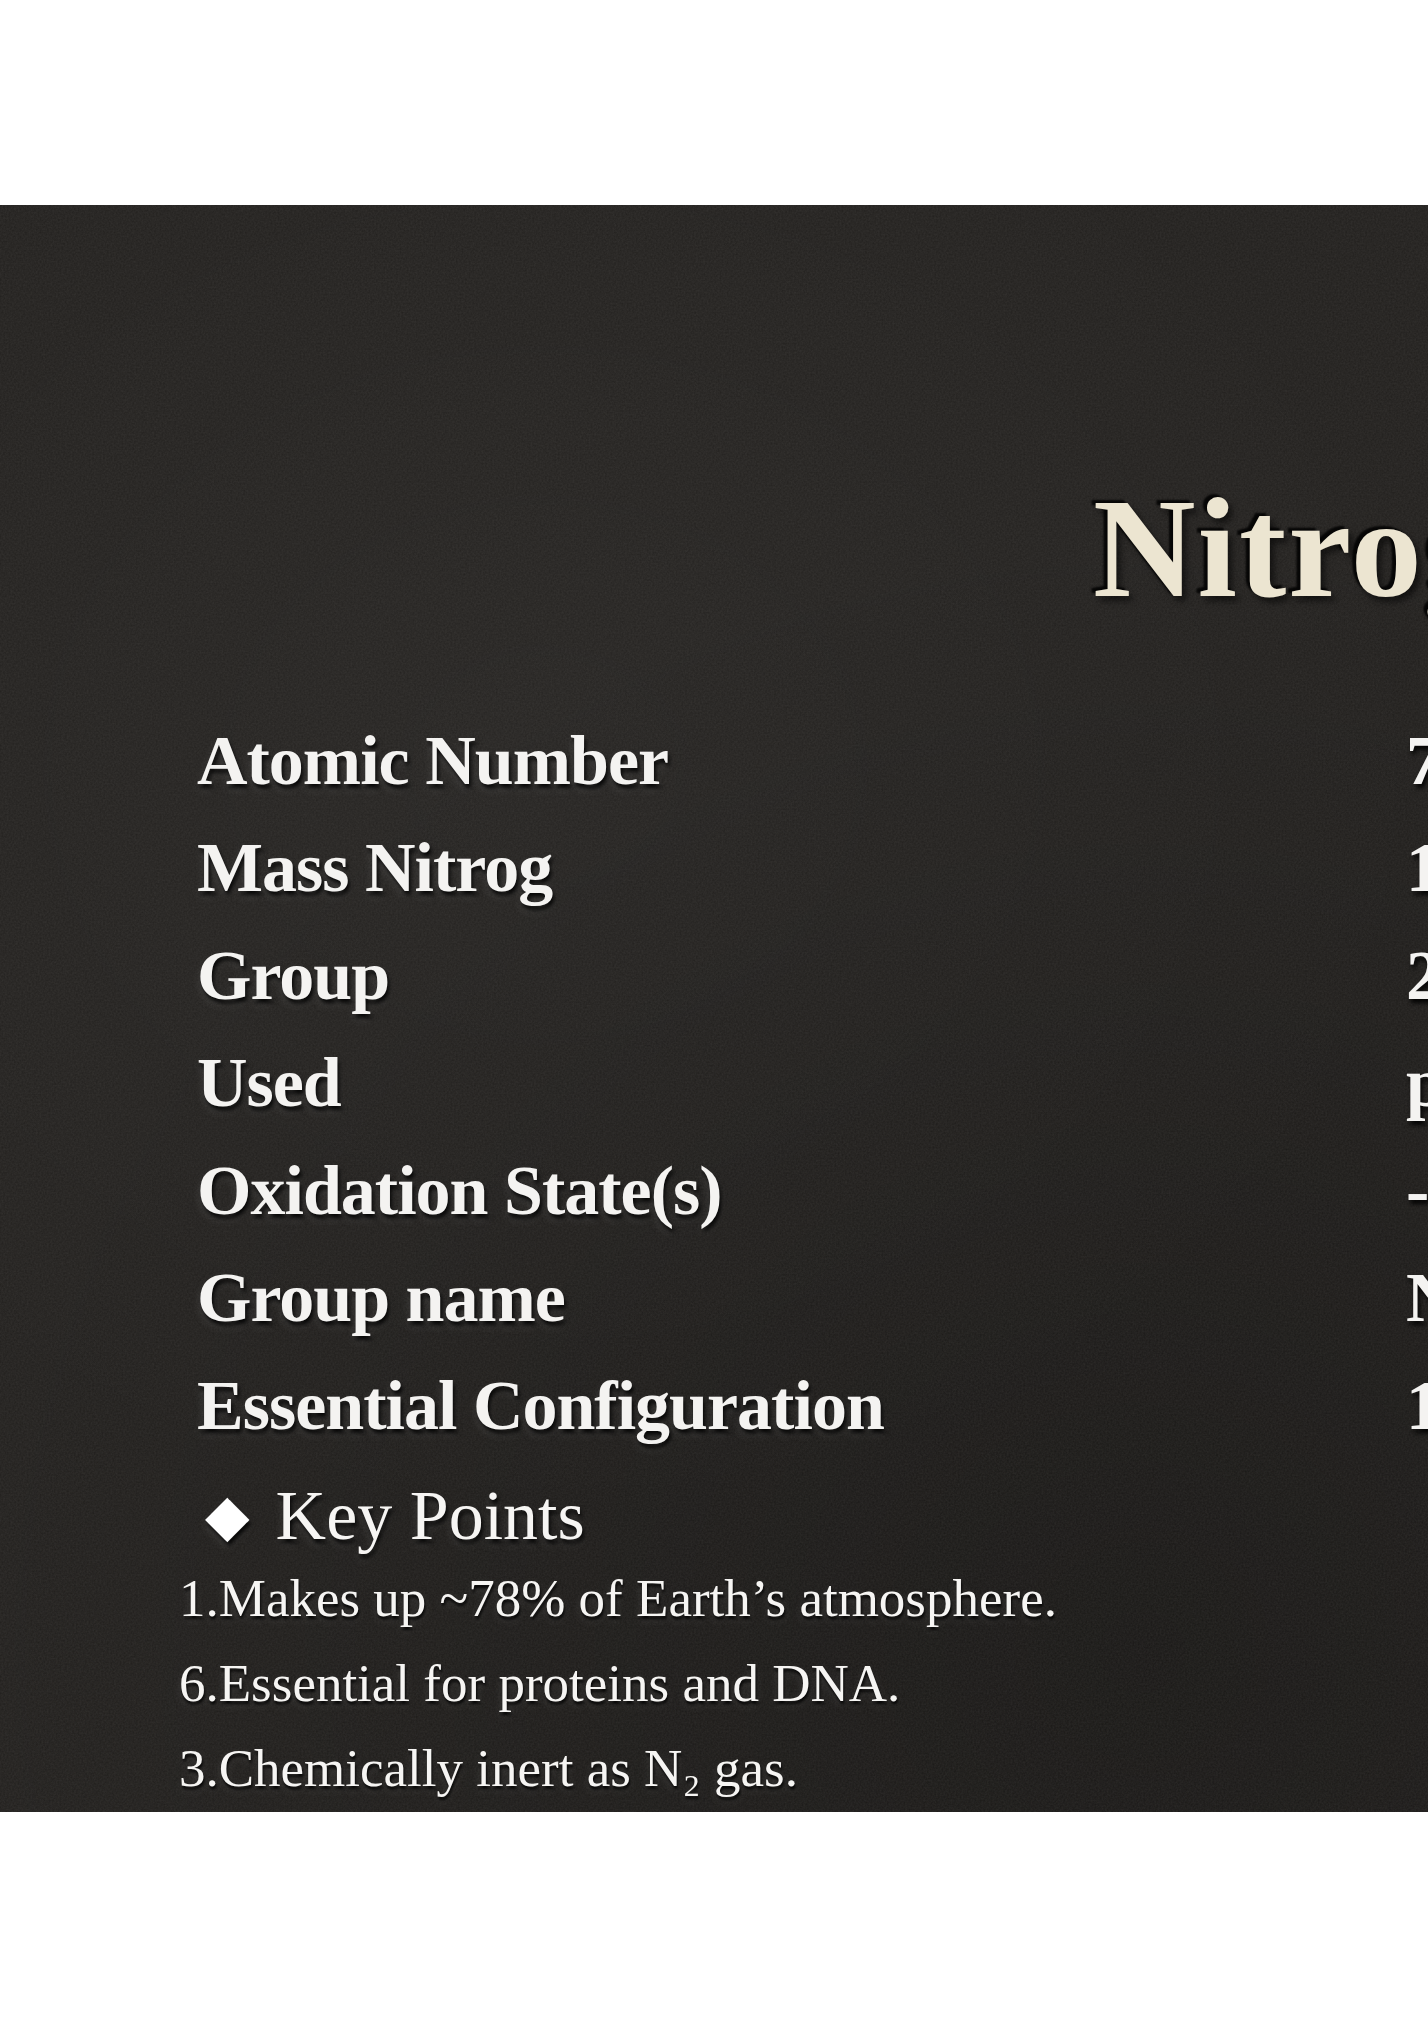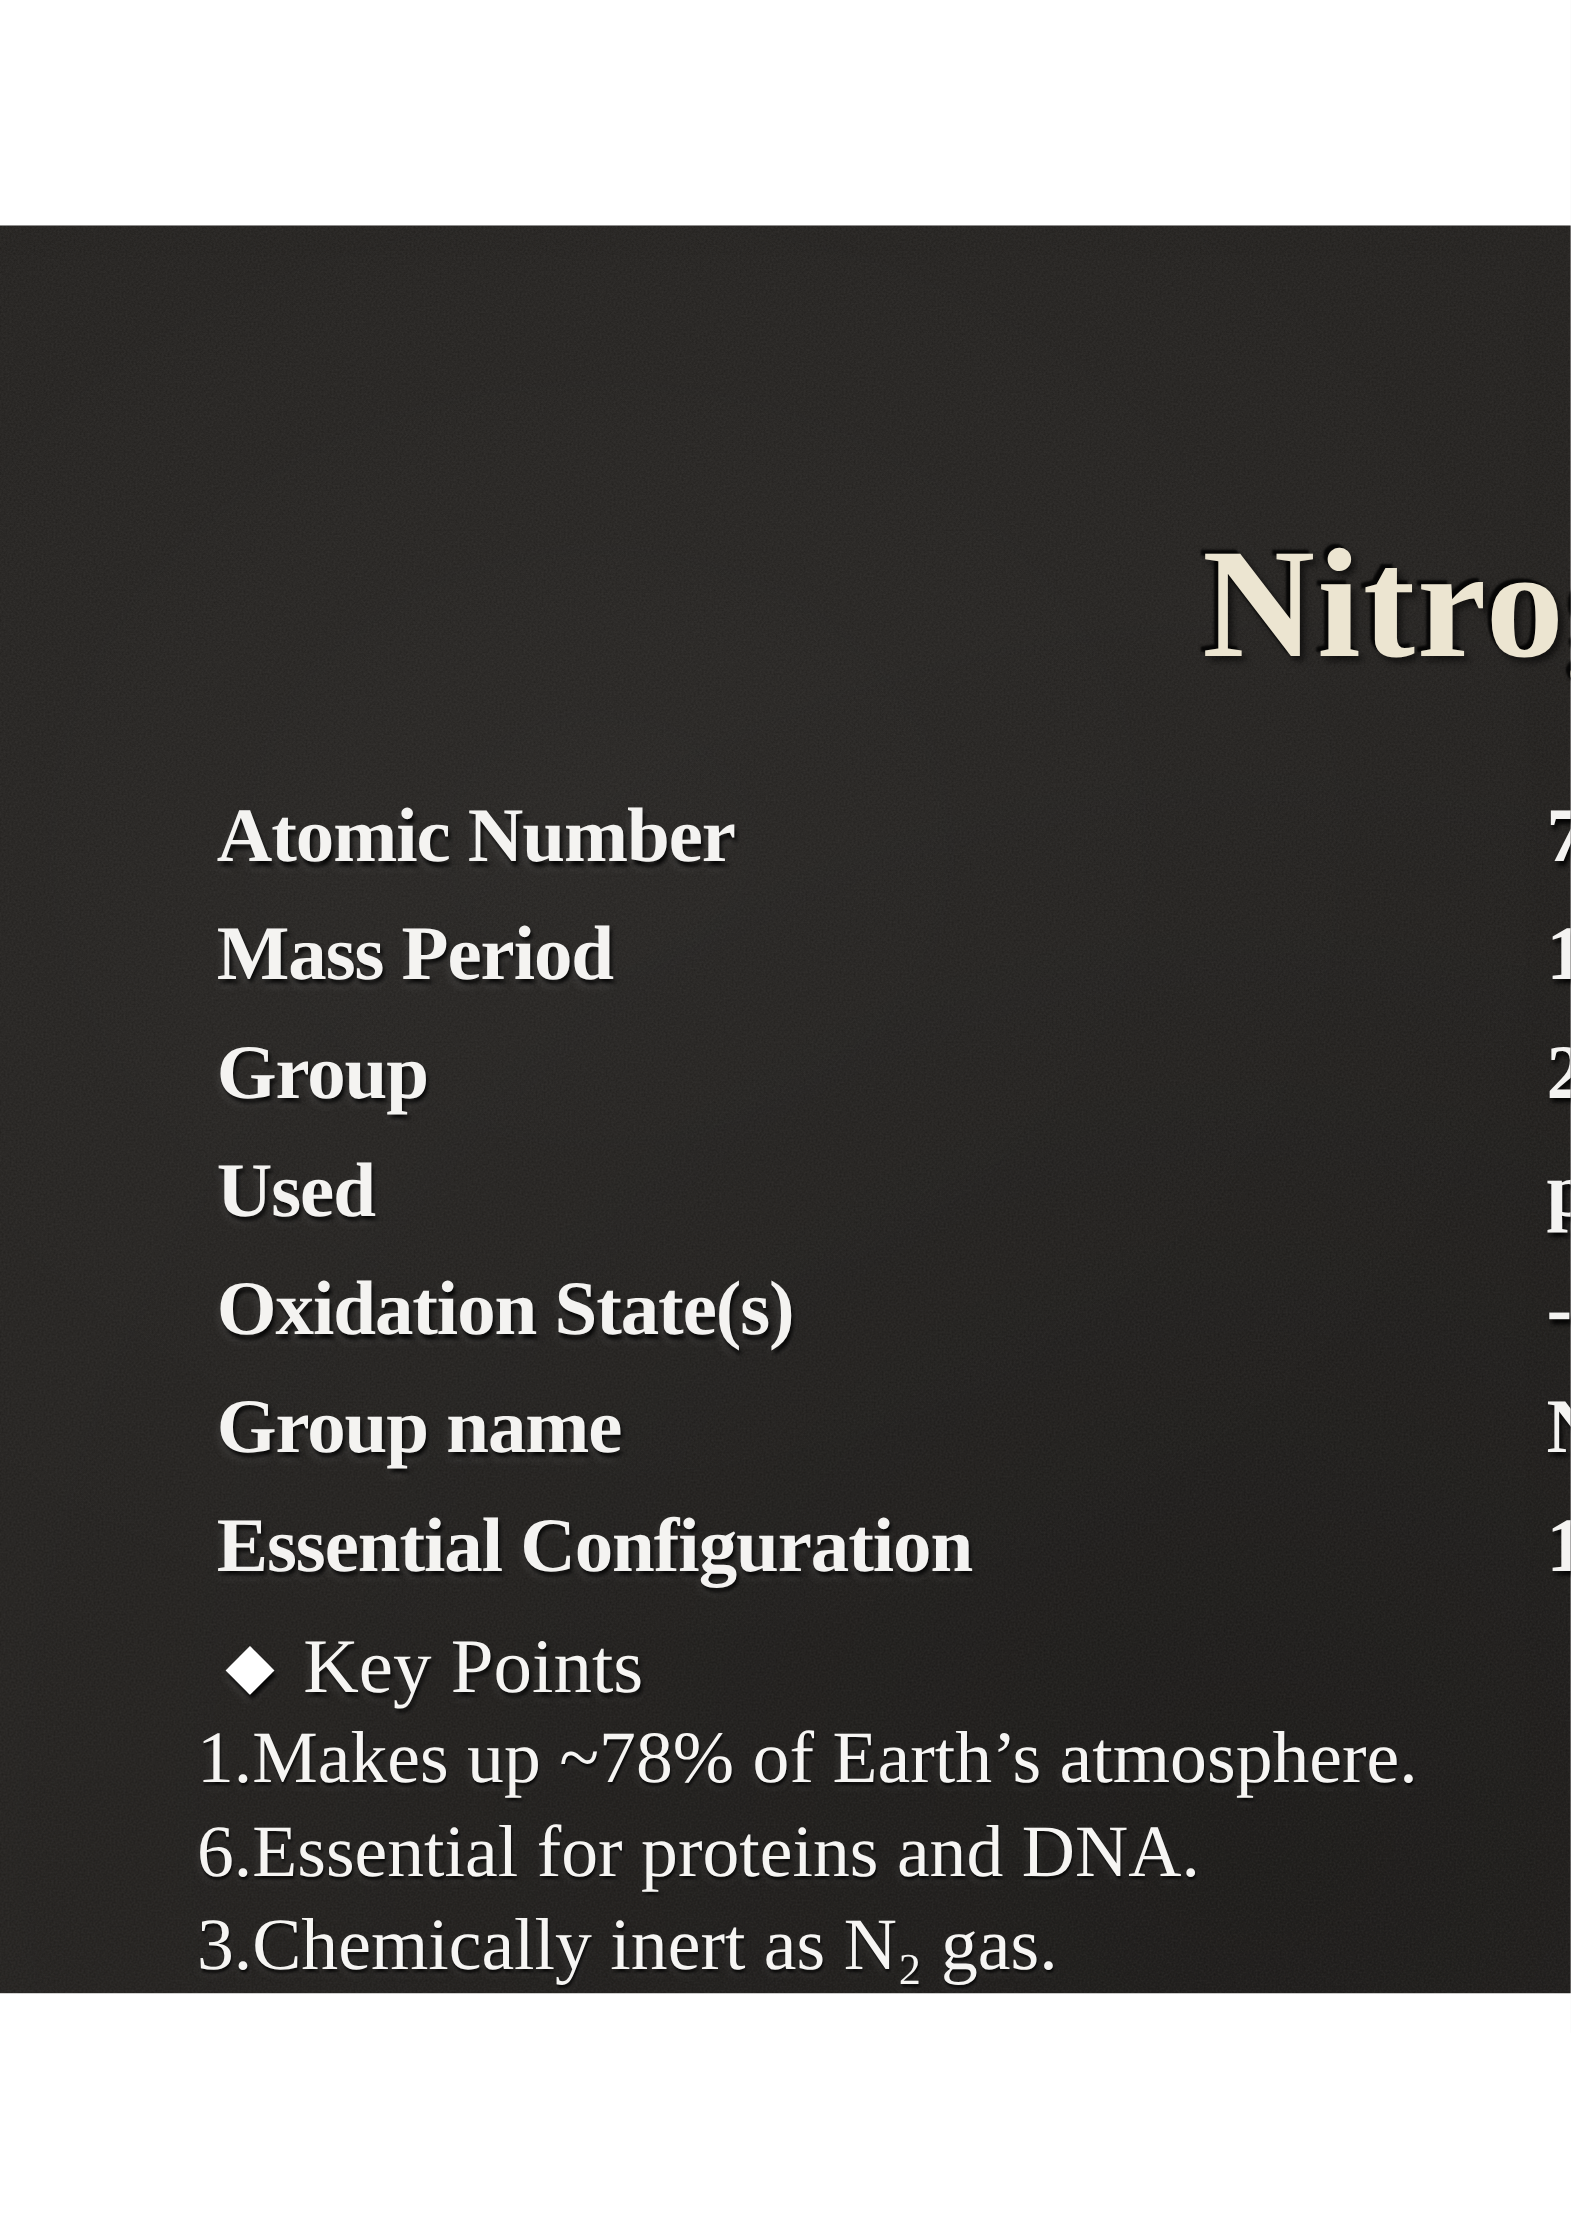--- a/index.html
+++ b/index.html
@@ -68,21 +68,21 @@
     display: inline-block;
     font-size: 58px;
     vertical-align: 4px;
     margin-right: 26px;
     color: #ffffff;
   }
 
   .key-points-list {
     position: absolute; left: 179px; top: 1351px;
     list-style: none;
-    font-size: 67px; font-weight: 400;
+    font-size: 53px; font-weight: 400;
     color: #f6f5f3;
     line-height: 85px;
     white-space: nowrap;
     letter-spacing: 0px;
     text-shadow: 1px 3px 3px rgba(0,0,0,0.9), 0 4px 8px rgba(150,150,150,0.25);
   }
 </style>
 </head>
 <body>
 
@@ -98,21 +98,21 @@
       <rect width="1428" height="1607" filter="url(#grain)"></rect>
     </svg>
 
     <h1 class="slide-title">Nitrog</h1>
 
     <div class="prop-row" style="top:521px">
       <span class="prop-label">Atomic Number</span>
       <span class="prop-value">7</span>
     </div>
     <div class="prop-row" style="top:628px">
-      <span class="prop-label">Mass Period</span>
+      <span class="prop-label">Mass Nitrog</span>
       <span class="prop-value">1</span>
     </div>
     <div class="prop-row" style="top:736px">
       <span class="prop-label">Group</span>
       <span class="prop-value">2</span>
     </div>
     <div class="prop-row" style="top:843px">
       <span class="prop-label">Used</span>
       <span class="prop-value">p</span>
     </div>

